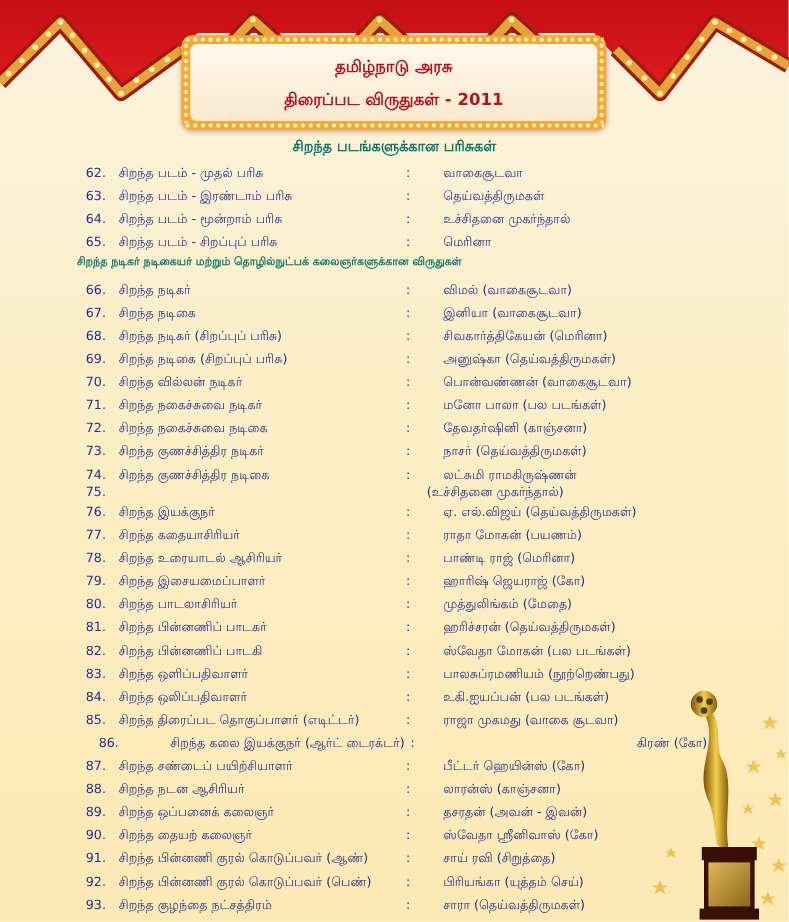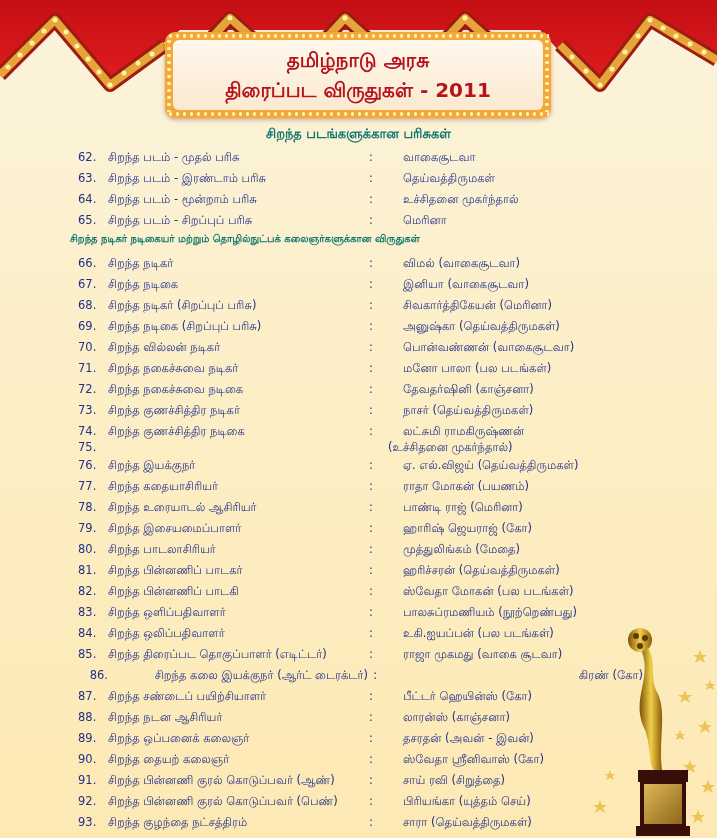--- a/index.html
+++ b/index.html
@@ -32,21 +32,21 @@
     .bulbs.top { top: 1px; }
     .bulbs.bot { bottom: 1px; }
     .bulbs-v {
       position: absolute; top: 6px; bottom: 6px; width: 6px;
       background-image: radial-gradient(circle, #fff4b0 1.6px, transparent 2px);
       background-size: 6px 7px;
     }
     .bulbs-v.l { left: 1px; }
     .bulbs-v.r { right: 1px; }
     .title-line {
-      color: #b5141b; font-weight: bold; font-size: 20px; line-height: 30px;
+      color: #b5141b; font-weight: bold; font-size: 15px; line-height: 30px;
       font-family: "DejaVu Sans", sans-serif;
       text-shadow: 0 1px 0 rgba(255,255,255,0.6);
     }
     .section-heading {
       position: absolute; left: 0; width: 717px; text-align: center;
       color: #0f766e; font-weight: bold; font-size: 13px;
     }
     .section-heading.left { text-align: left; left: 70px; width: 600px; font-size: 10px; }
     .rows { position: absolute; left: 0; width: 717px; }
     .row {

